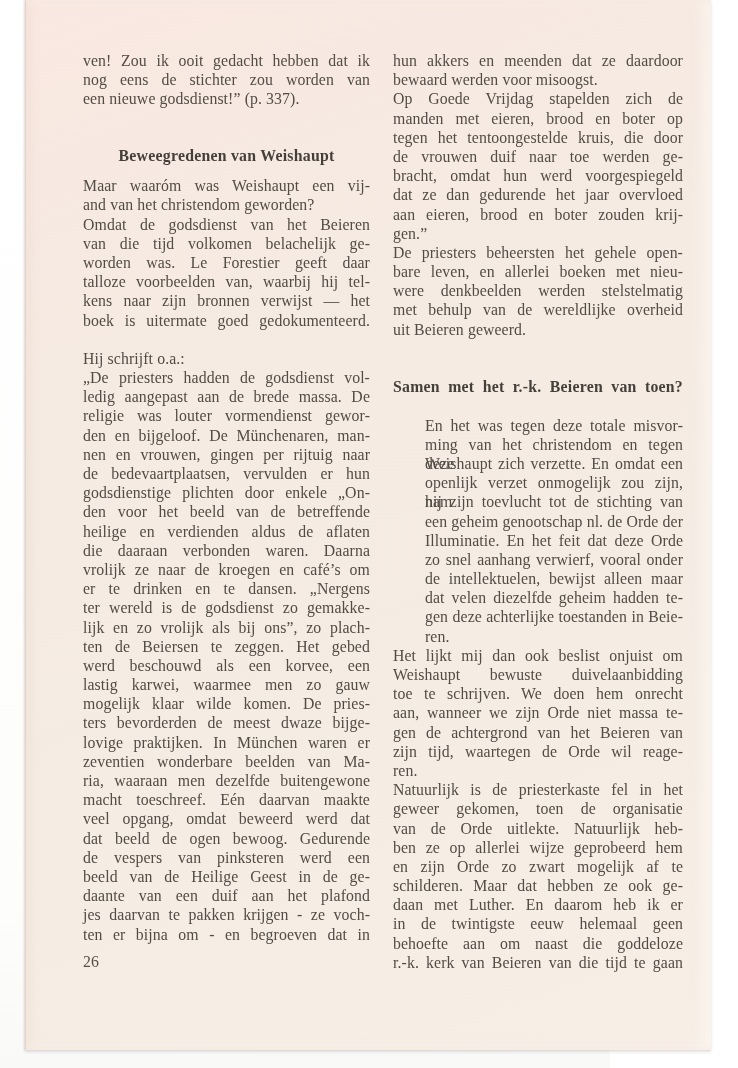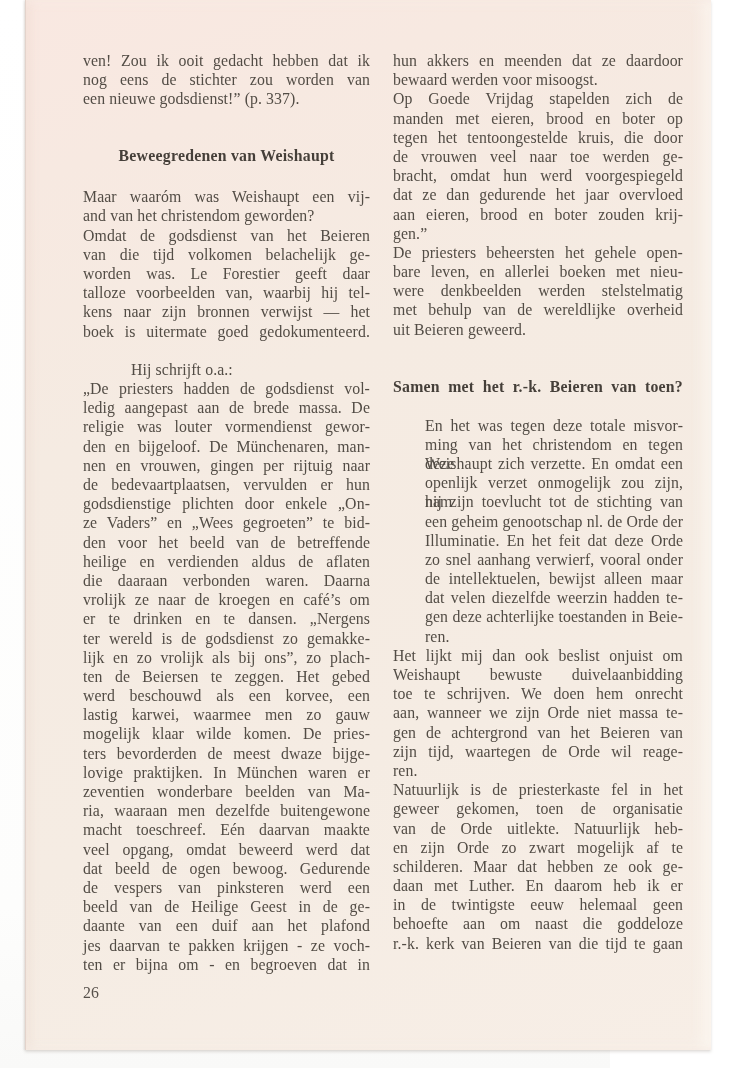--- a/index.html
+++ b/index.html
@@ -55,44 +55,43 @@
   <div class="page">
     <div class="column column-left">
         <div class="block para">
           <div class="line j">ven! Zou ik ooit gedacht hebben dat ik</div>
           <div class="line j">nog eens de stichter zou worden van</div>
           <div class="line">een nieuwe godsdienst!” (p. 337).</div>
         </div>
         <div class="block heading" style="margin-top: 37.44px;">
           <div class="line center">Beweegredenen van Weishaupt</div>
         </div>
-        <div class="block para" style="margin-top: 22px;">
+        <div class="block para" style="margin-top: 11px;">
           <div class="line j">Maar waaróm was Weishaupt een vij-</div>
           <div class="line">and van het christendom geworden?</div>
         </div>
         <div class="block para">
           <div class="line j">Omdat de godsdienst van het Beieren</div>
           <div class="line j">van die tijd volkomen belachelijk ge-</div>
           <div class="line j">worden was. Le Forestier geeft daar</div>
           <div class="line j">talloze voorbeelden van, waarbij hij tel-</div>
           <div class="line j">kens naar zijn bronnen verwijst — het</div>
           <div class="line j">boek is uitermate goed gedokumenteerd.</div>
         </div>
-        <div class="block para" style="margin-top: 19.2px; margin-left: 48px;">
+        <div class="block para" style="margin-top: 19.2px;">
           <div class="line">Hij schrijft o.a.:</div>
         </div>
         <div class="block para">
           <div class="line j">„De priesters hadden de godsdienst vol-</div>
           <div class="line j">ledig aangepast aan de brede massa. De</div>
           <div class="line j">religie was louter vormendienst gewor-</div>
           <div class="line j">den en bijgeloof. De Münchenaren, man-</div>
           <div class="line j">nen en vrouwen, gingen per rijtuig naar</div>
           <div class="line j">de bedevaartplaatsen, vervulden er hun</div>
           <div class="line j">godsdienstige plichten door enkele „On-</div>
-          <div class="line j">ze Vaders” en „Wees gegroeten” te bid-</div>
           <div class="line j">den voor het beeld van de betreffende</div>
           <div class="line j">heilige en verdienden aldus de aflaten</div>
           <div class="line j">die daaraan verbonden waren. Daarna</div>
           <div class="line j">vrolijk ze naar de kroegen en café’s om</div>
           <div class="line j">er te drinken en te dansen. „Nergens</div>
           <div class="line j">ter wereld is de godsdienst zo gemakke-</div>
           <div class="line j">lijk en zo vrolijk als bij ons”, zo plach-</div>
           <div class="line j">ten de Beiersen te zeggen. Het gebed</div>
           <div class="line j">werd beschouwd als een korvee, een</div>
           <div class="line j">lastig karwei, waarmee men zo gauw</div>
@@ -116,21 +115,21 @@
       </div>
     <div class="column column-right">
         <div class="block para">
           <div class="line j">hun akkers en meenden dat ze daardoor</div>
           <div class="line">bewaard werden voor misoogst.</div>
         </div>
         <div class="block para">
           <div class="line j">Op Goede Vrijdag stapelden zich de</div>
           <div class="line j">manden met eieren, brood en boter op</div>
           <div class="line j">tegen het tentoongestelde kruis, die door</div>
-          <div class="line j">de vrouwen veel naar toe werden ge-</div>
+          <div class="line j">de vrouwen duif naar toe werden ge-</div>
           <div class="line j">bracht, omdat hun werd voorgespiegeld</div>
           <div class="line j">dat ze dan gedurende het jaar overvloed</div>
           <div class="line j">aan eieren, brood en boter zouden krij-</div>
           <div class="line">gen.”</div>
         </div>
         <div class="block para">
           <div class="line j">De priesters beheersten het gehele open-</div>
           <div class="line j">bare leven, en allerlei boeken met nieu-</div>
           <div class="line j">were denkbeelden werden stelstelmatig</div>
           <div class="line j">met behulp van de wereldlijke overheid</div>
@@ -142,37 +141,38 @@
         <div class="block para" style="margin-top: 19.2px; margin-left: 32px;">
           <div class="line j">En het was tegen deze totale misvor-</div>
           <div class="line j">ming van het christendom en tegen deze</div>
           <div class="line j">Weishaupt zich verzette. En omdat een</div>
           <div class="line j">openlijk verzet onmogelijk zou zijn, nam</div>
           <div class="line j">hij zijn toevlucht tot de stichting van</div>
           <div class="line j">een geheim genootschap nl. de Orde der</div>
           <div class="line j">Illuminatie. En het feit dat deze Orde</div>
           <div class="line j">zo snel aanhang verwierf, vooral onder</div>
           <div class="line j">de intellektuelen, bewijst alleen maar</div>
-          <div class="line j">dat velen diezelfde weerzin hadden te-</div>
+          <div class="line j">dat velen diezelfde geheim hadden te-</div>
           <div class="line j">gen deze achterlijke toestanden in Beie-</div>
           <div class="line">ren.</div>
         </div>
         <div class="block para">
           <div class="line j">Het lijkt mij dan ook beslist onjuist om</div>
           <div class="line j">Weishaupt bewuste duivelaanbidding</div>
           <div class="line j">toe te schrijven. We doen hem onrecht</div>
           <div class="line j">aan, wanneer we zijn Orde niet massa te-</div>
           <div class="line j">gen de achtergrond van het Beieren van</div>
           <div class="line j">zijn tijd, waartegen de Orde wil reage-</div>
           <div class="line">ren.</div>
         </div>
         <div class="block para">
           <div class="line j">Natuurlijk is de priesterkaste fel in het</div>
           <div class="line j">geweer gekomen, toen de organisatie</div>
           <div class="line j">van de Orde uitlekte. Natuurlijk heb-</div>
+          <div class="line j">ben ze op allerlei wijze geprobeerd hem</div>
           <div class="line j">en zijn Orde zo zwart mogelijk af te</div>
           <div class="line j">schilderen. Maar dat hebben ze ook ge-</div>
           <div class="line j">daan met Luther. En daarom heb ik er</div>
           <div class="line j">in de twintigste eeuw helemaal geen</div>
           <div class="line j">behoefte aan om naast die goddeloze</div>
           <div class="line j">r.-k. kerk van Beieren van die tijd te gaan</div>
         </div>
       </div>
   </div>
 </div>

